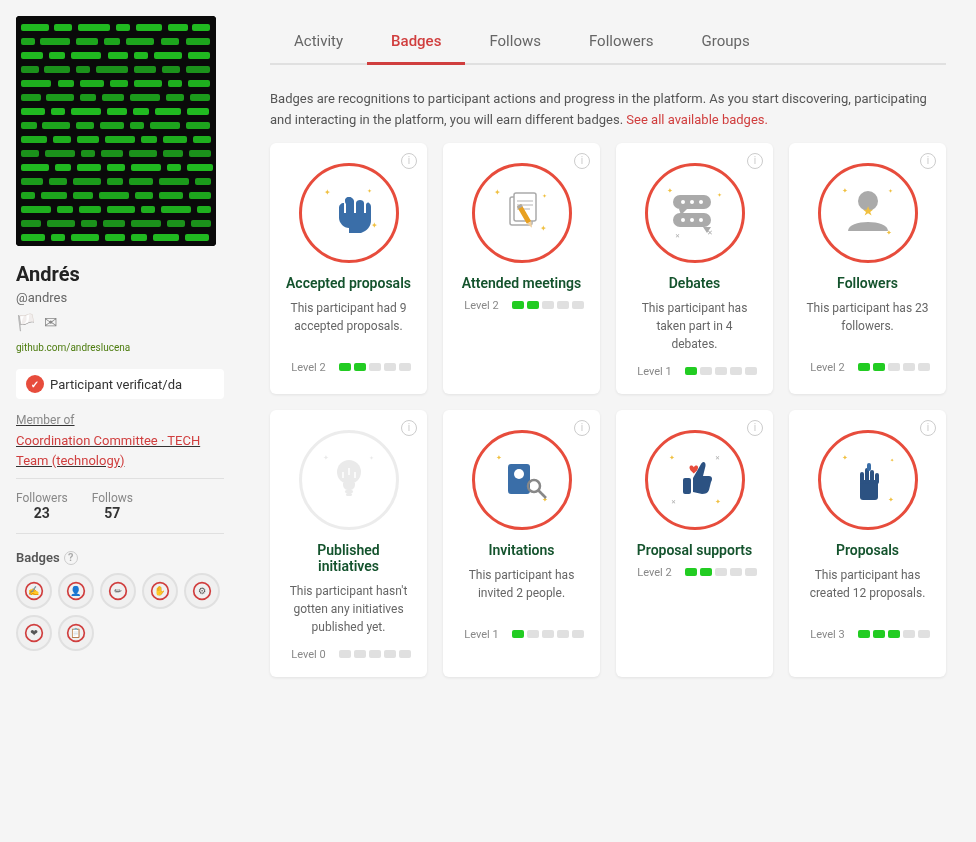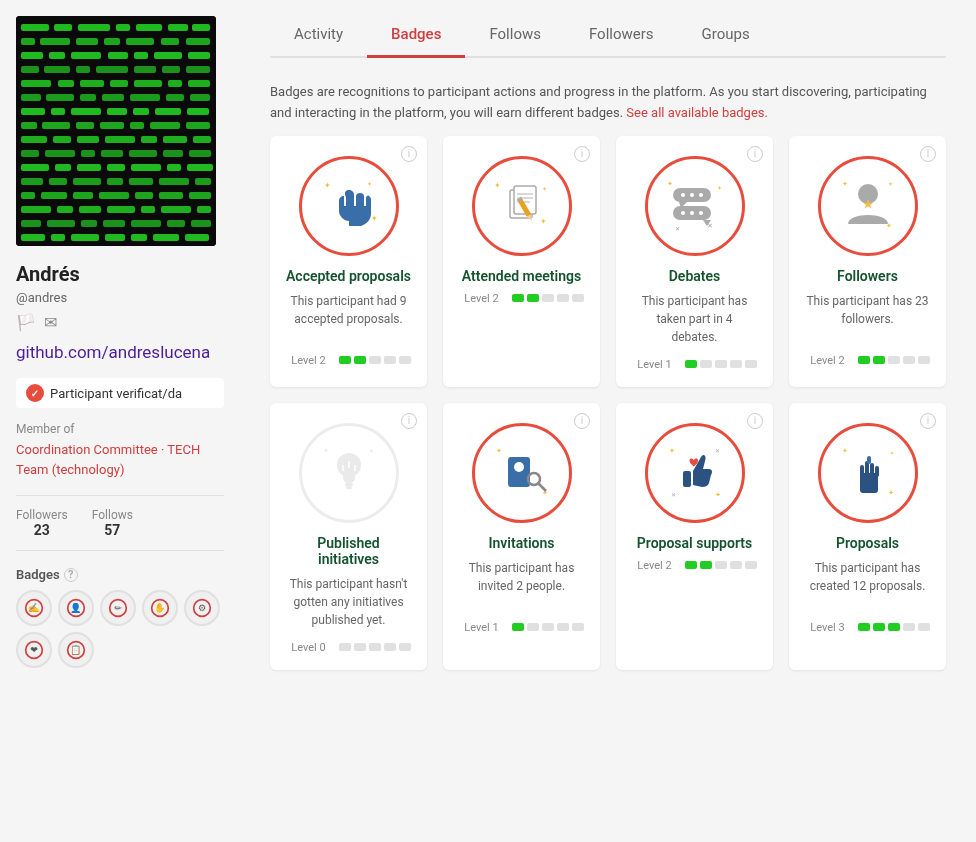--- a/index.html
+++ b/index.html
@@ -59,23 +59,23 @@
       display: flex;
       gap: 8px;
       margin-bottom: 10px;
       align-items: center;
     }
 
     .icon-flag { font-size: 16px; }
     .icon-mail { font-size: 16px; color: #888; }
 
     .github-link {
-      color: #4c1d95;
+      color: #4d7c0f;
       text-decoration: none;
-      font-size: 17px;
+      font-size: 10px;
       display: block;
       margin-bottom: 16px;
     }
 
     .verified-badge {
       display: flex;
       align-items: center;
       gap: 6px;
       background: white;
       border-radius: 4px;
@@ -92,21 +92,22 @@
       border-radius: 50%;
       display: flex;
       align-items: center;
       justify-content: center;
       color: white;
       font-size: 10px;
       font-weight: bold;
     }
 
     .member-section {
-      margin-bottom: 16px;
+      margin-bottom: 8px;
+      text-decoration: underline;
     }
 
     .member-label {
       font-size: 12px;
       color: #888;
       margin-bottom: 4px;
     }
 
     .member-links a {
       color: #d03e3e;
@@ -153,21 +154,21 @@
       background: #f0f0f0;
       display: flex;
       align-items: center;
       justify-content: center;
       font-size: 14px;
     }
 
     
     .main-content {
       flex: 1;
-      padding: 13px 30px;
+      padding: 20px 30px;
     }
 
     
     .tabs-nav {
       display: flex;
       border-bottom: 2px solid #e0e0e0;
       margin-bottom: 24px;
       gap: 0;
     }
 

